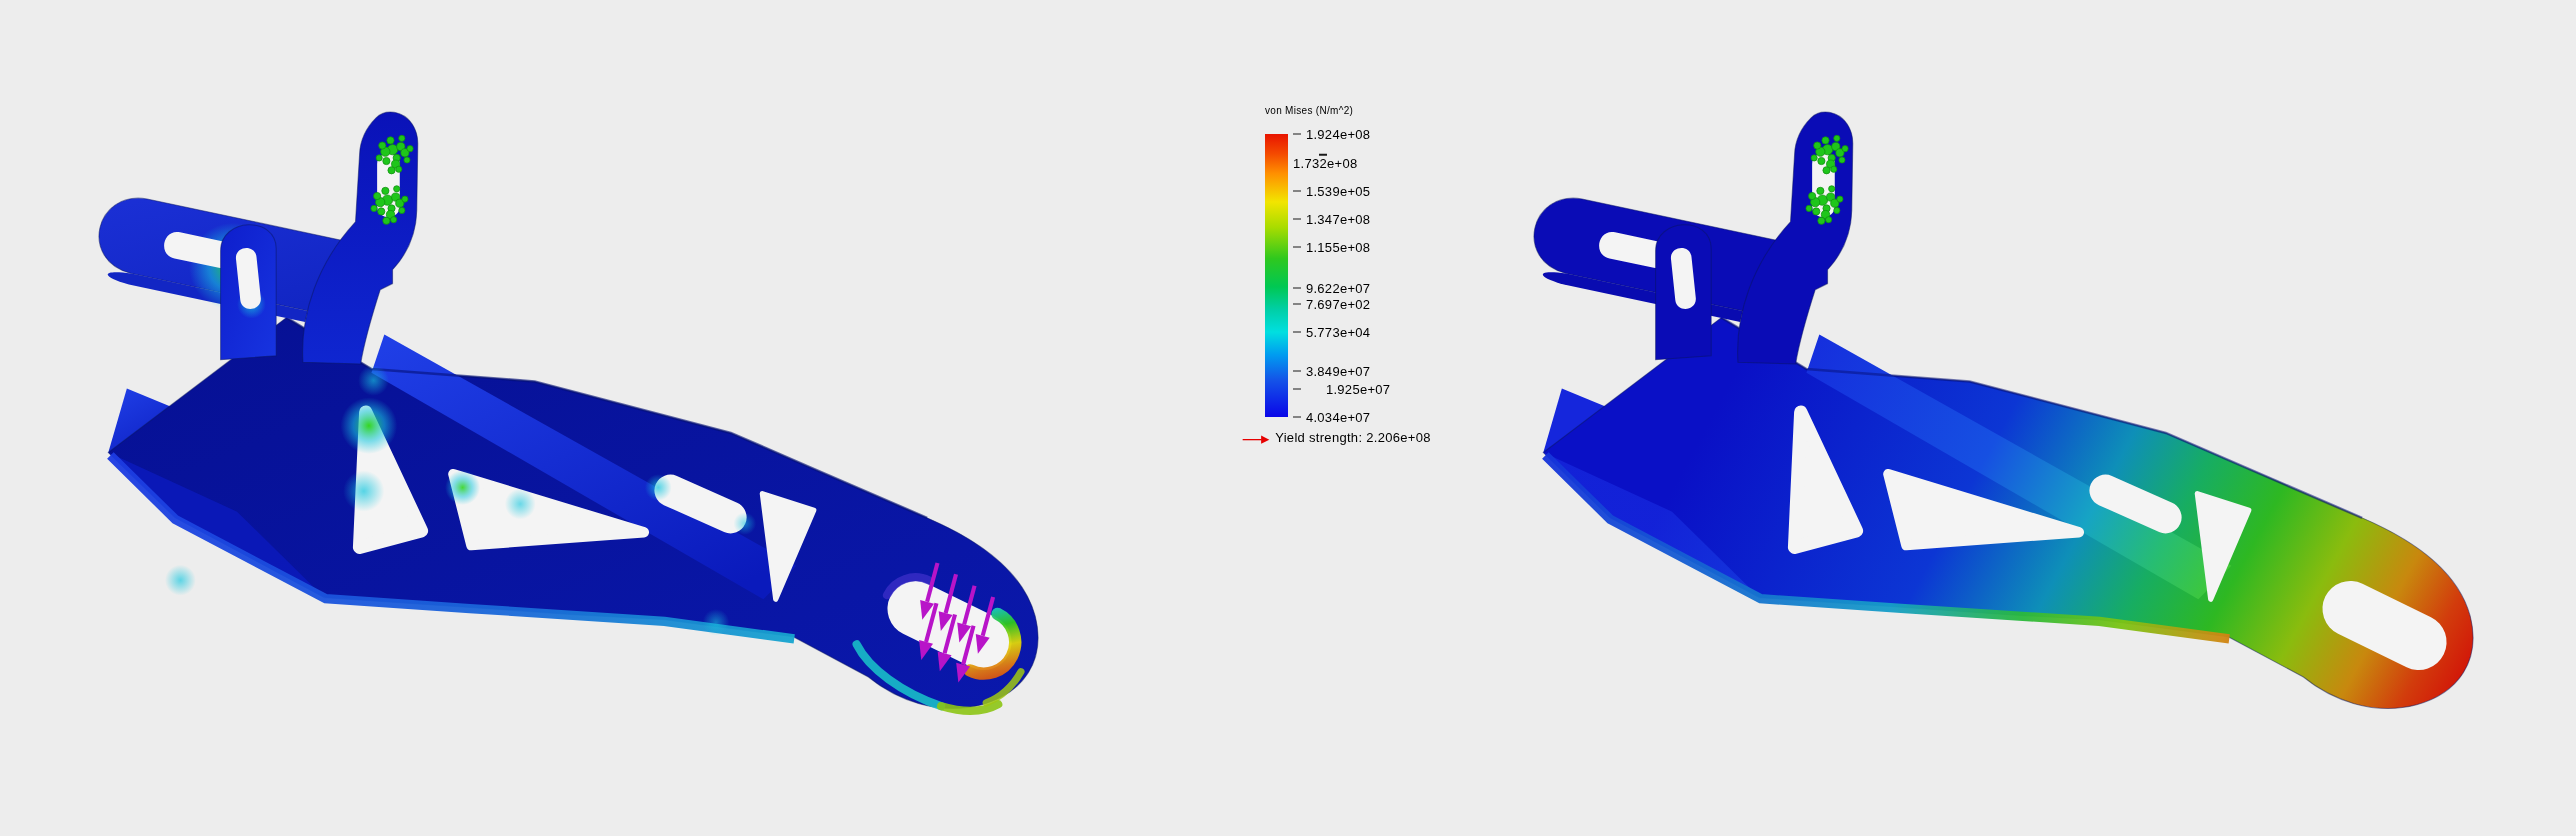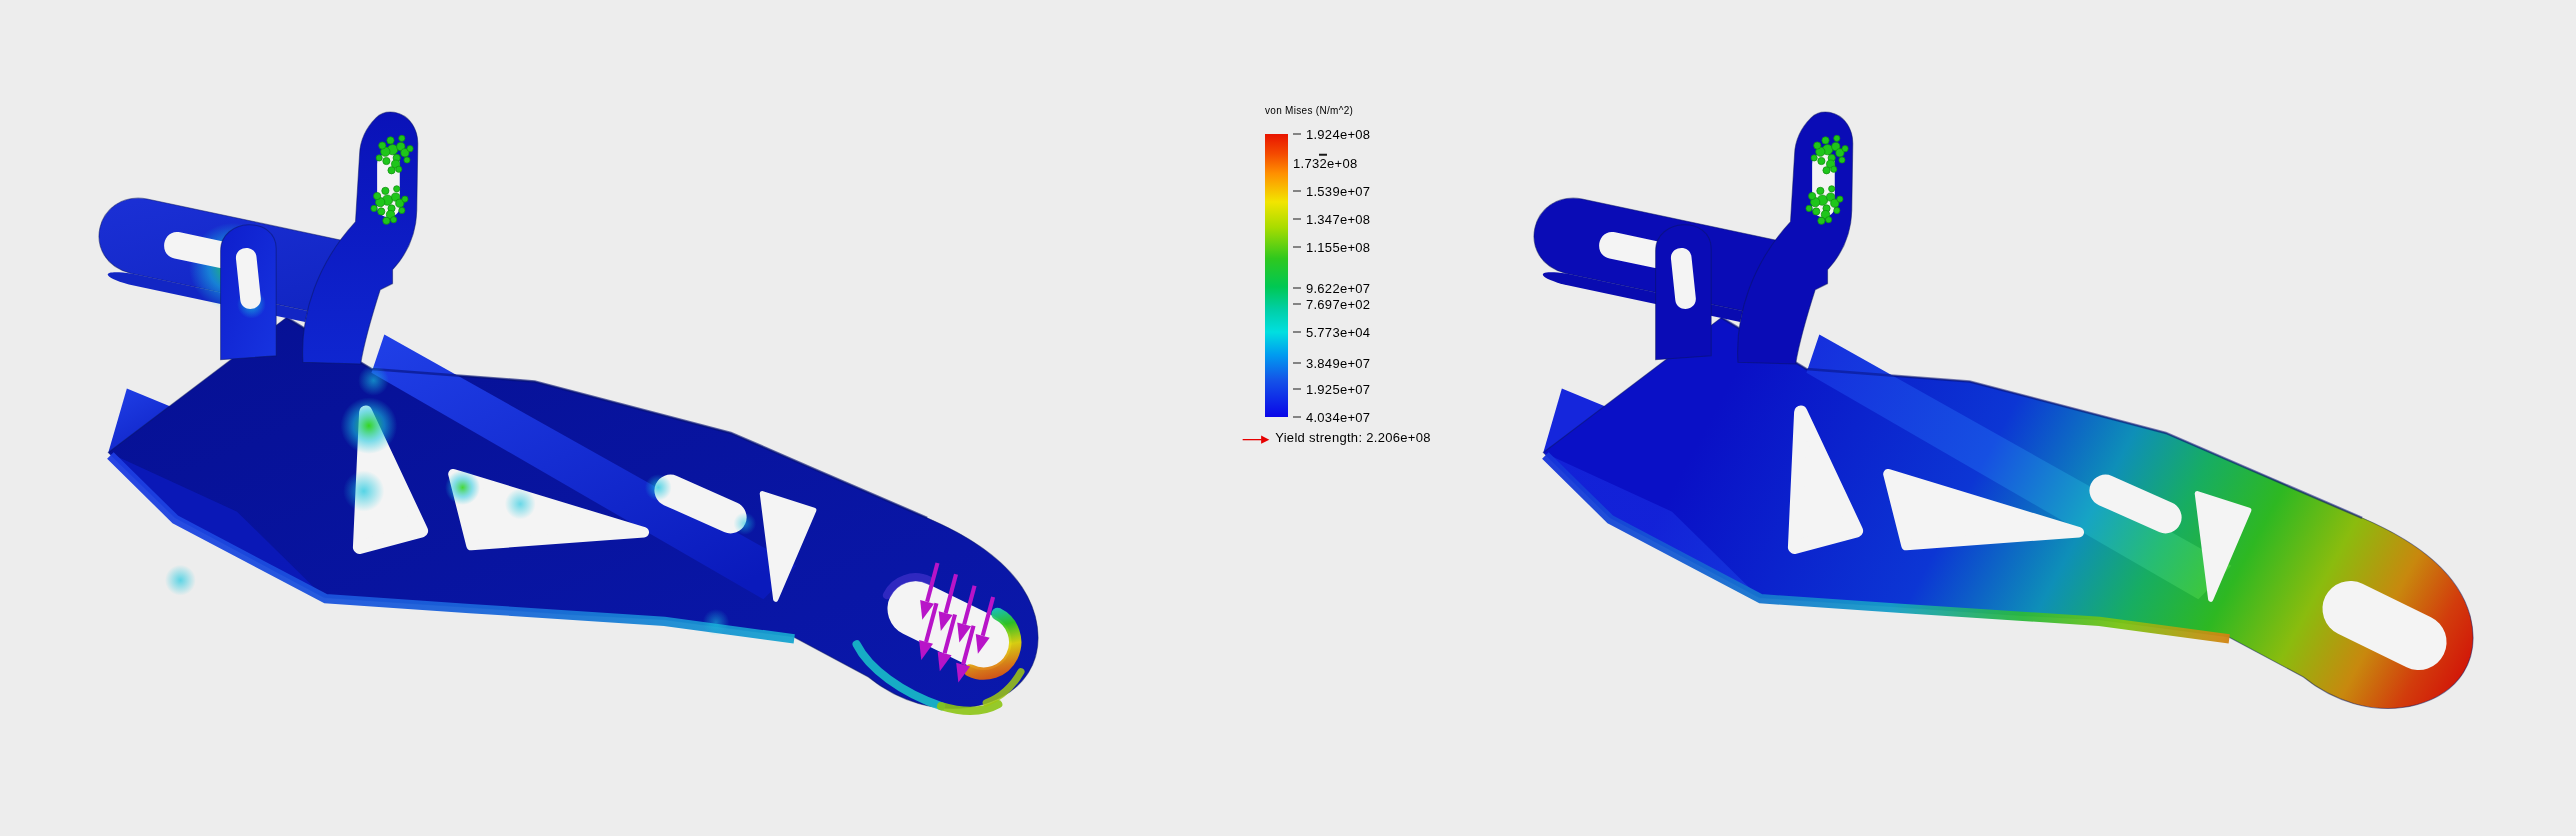--- a/index.html
+++ b/index.html
@@ -297,21 +297,21 @@
           <div class="legend-row" style="top: 0px;">
             <div class="tick"></div>
             <span>1.924e+08</span>
           </div>
           <div class="legend-row" style="top: 28px; flex-direction: column;">
             <div class="tick"></div>
             <span>1.732e+08</span>
           </div>
           <div class="legend-row" style="top: 57px;">
             <div class="tick"></div>
-            <span>1.539e+07</span>
+            <span>1.539e+05</span>
           </div>
           <div class="legend-row" style="top: 85px;">
             <div class="tick"></div>
             <span>1.347e+08</span>
           </div>
           <div class="legend-row" style="top: 113px;">
             <div class="tick"></div>
             <span>1.155e+08</span>
           </div>
           <div class="legend-row" style="top: 154px;">
@@ -319,25 +319,25 @@
             <span>9.622e+07</span>
           </div>
           <div class="legend-row" style="top: 170px;">
             <div class="tick"></div>
             <span>7.697e+02</span>
           </div>
           <div class="legend-row" style="top: 198px;">
             <div class="tick"></div>
             <span>5.773e+04</span>
           </div>
-          <div class="legend-row" style="top: 229px;">
+          <div class="legend-row" style="top: 237px;">
             <div class="tick"></div>
             <span>3.849e+07</span>
           </div>
-          <div class="legend-row" style="top: 255px;">
+          <div class="legend-row" style="top: 255px; gap: 20px;">
             <div class="tick"></div>
             <span>1.925e+07</span>
           </div>
           <div class="legend-row" style="top: 283px;">
             <div class="tick"></div>
             <span>4.034e+07</span>
           </div>
         </div>
     </div>
     <div class="yield-row">

